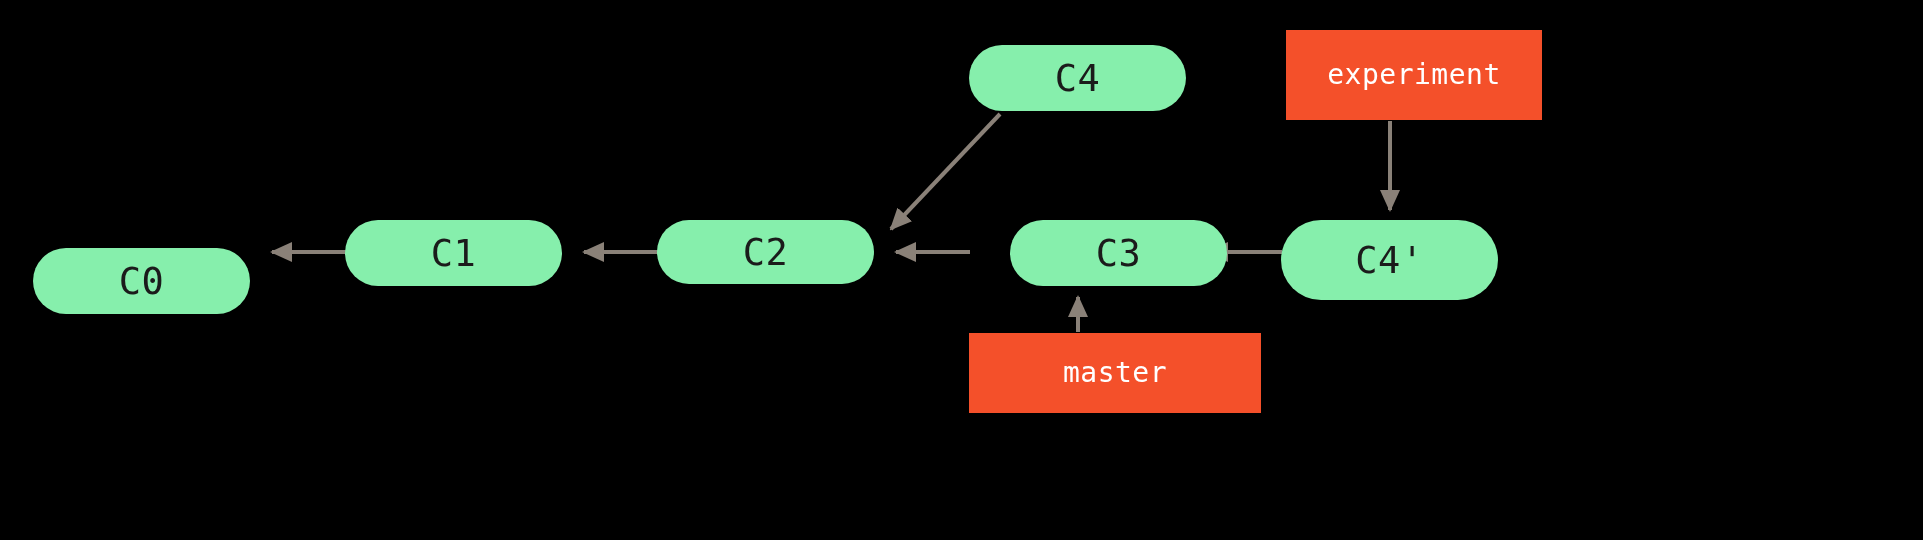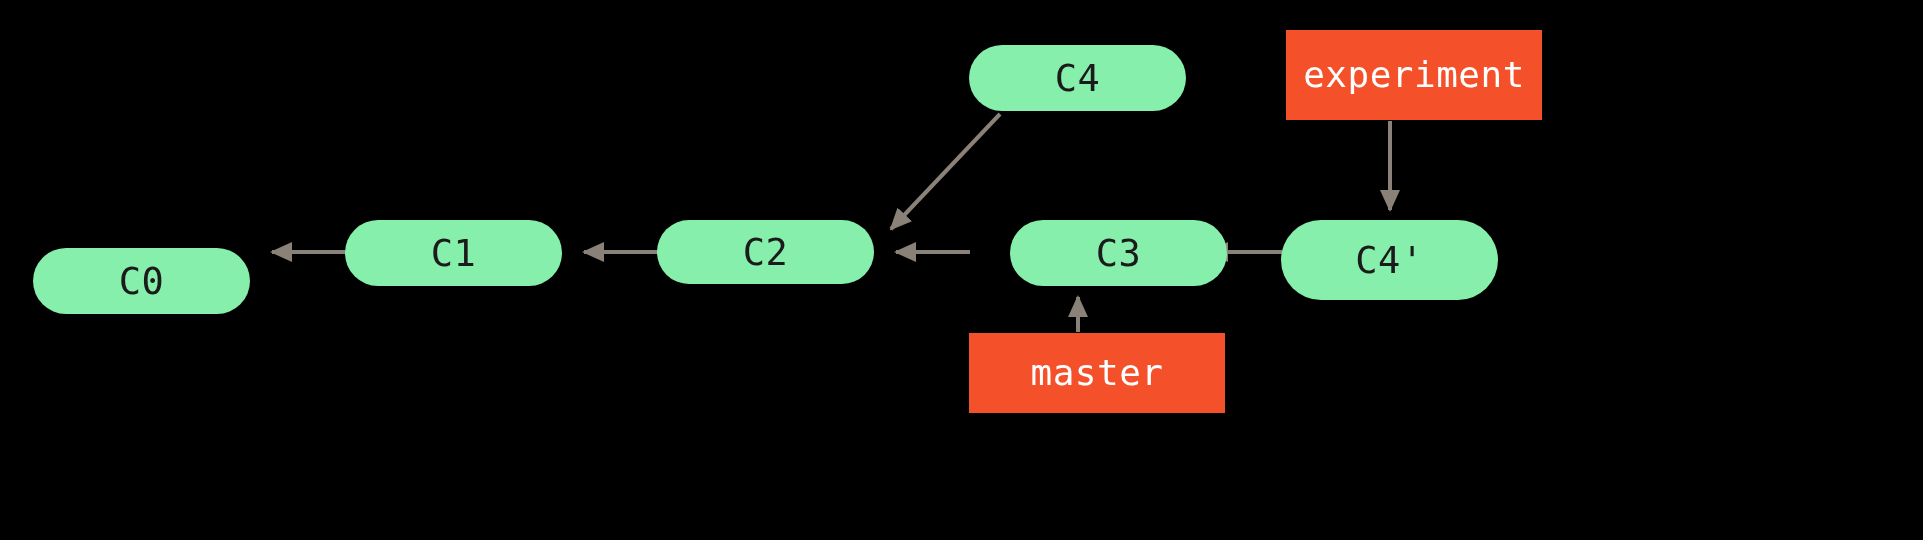--- a/index.html
+++ b/index.html
@@ -43,21 +43,21 @@
   }
   .branch-label {
     position: absolute;
     background: #f4502a;
     display: flex;
     align-items: center;
     justify-content: center;
     box-sizing: border-box;
     color: #ffffff;
     font-family: "DejaVu Sans Mono", "Liberation Mono", monospace;
-    font-size: 36px;
+    font-size: 28px;
     line-height: 1;
     letter-spacing: 0.5px;
     z-index: 2;
   }
   .node-label,
   .branch-text {
     display: block;
     white-space: pre;
   }
 </style>
@@ -126,17 +126,17 @@
   </div>
 
   <div class="commit-node" style="left:969px; top:45px; width:217px; height:66px;">
     <span class="node-label">C4</span>
   </div>
 
   <div class="branch-label" style="left:1286px; top:30px; width:256px; height:90px;">
     <span class="branch-text">experiment</span>
   </div>
 
-  <div class="branch-label" style="left:969px; top:333px; width:256px; height:80px;">
+  <div class="branch-label" style="left:969px; top:333px; width:292px; height:80px;">
     <span class="branch-text">master</span>
   </div>
 
 </div>
 
 </body></html>

